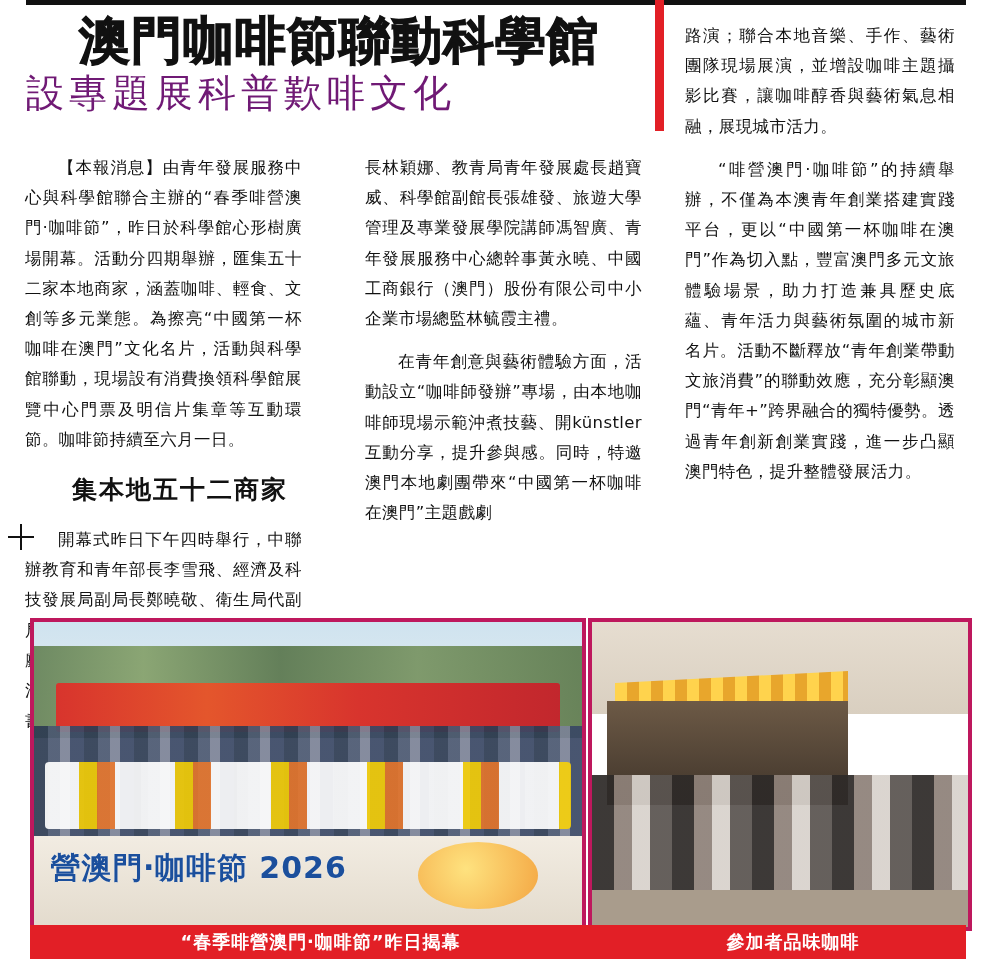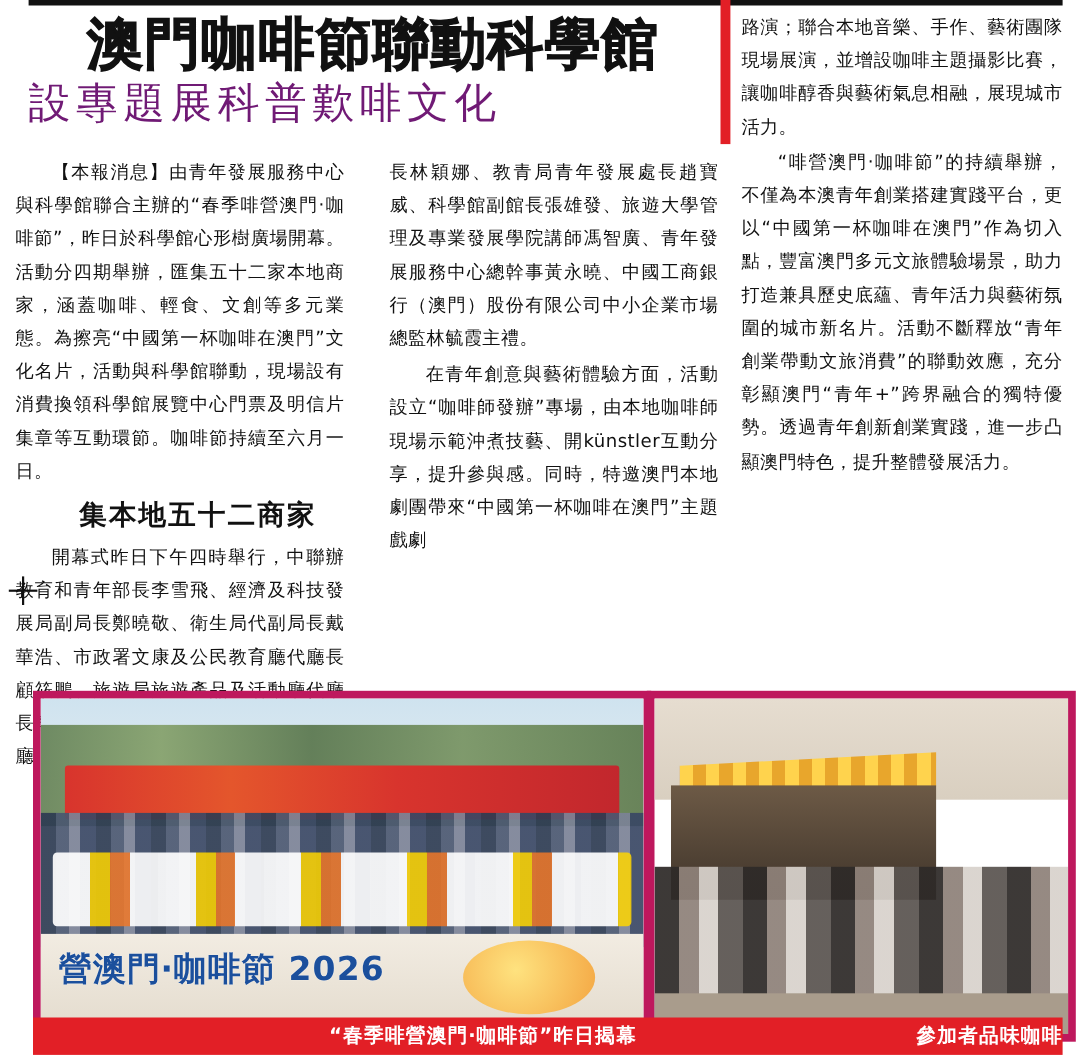--- a/index.html
+++ b/index.html
@@ -73,21 +73,21 @@
     position: absolute;
     top: 140px;
     font-size: 16.5px;
     line-height: 30.2px;
     letter-spacing: 0.4px;
     text-align: justify;
     text-justify: inter-ideograph;
     color: #111;
   }
   .col p {
-    margin: 2px;
+    margin: 13px;
     text-indent: 33px;
   }
   .col p.noindent { text-indent: 0; }
   .col1 { left: 12px;  width: 303px; }
   .col2 { left: 352px; width: 303px; }
   .col3 { left: 672px; width: 296px; top: 8px; }
   .subhead {
     font-size: 25px;
     line-height: 44px;
     font-weight: bold;
@@ -99,23 +99,23 @@
   
   .photo-row {
     position: absolute;
     left: 30px;
     top: 618px;
     width: 936px;
     height: 310px;
   }
   .photo {
     position: absolute;
-    top: 10px;
+    top: 0;
     height: 305px;
-    border: 7px solid #be185d;
+    border: 4px solid #be185d;
     overflow: hidden;
   }
   .photo-left { left: 0; width: 548px; }
   .photo-right { left: 558px; width: 376px; }
   
   .caption-bar {
     position: absolute;
     left: 30px;
     top: 925px;
     width: 936px;
@@ -123,23 +123,24 @@
     background: #e21f26;
     color: #ffffff;
   }
   .caption {
     position: absolute;
     top: 0;
     height: 34px;
     line-height: 34px;
     font-size: 18px;
     letter-spacing: 1px;
-    text-align: right;
+    text-align: center;
     font-weight: bold;
     white-space: nowrap;
+    margin-left: 16px;
   }
   .caption-left { left: 0; width: 549px; }
   .caption-right { left: 558px; width: 378px; }
   
   .crop-mark {
     position: absolute;
     left: 8px;
     top: 524px;
     width: 26px;
     height: 26px;

